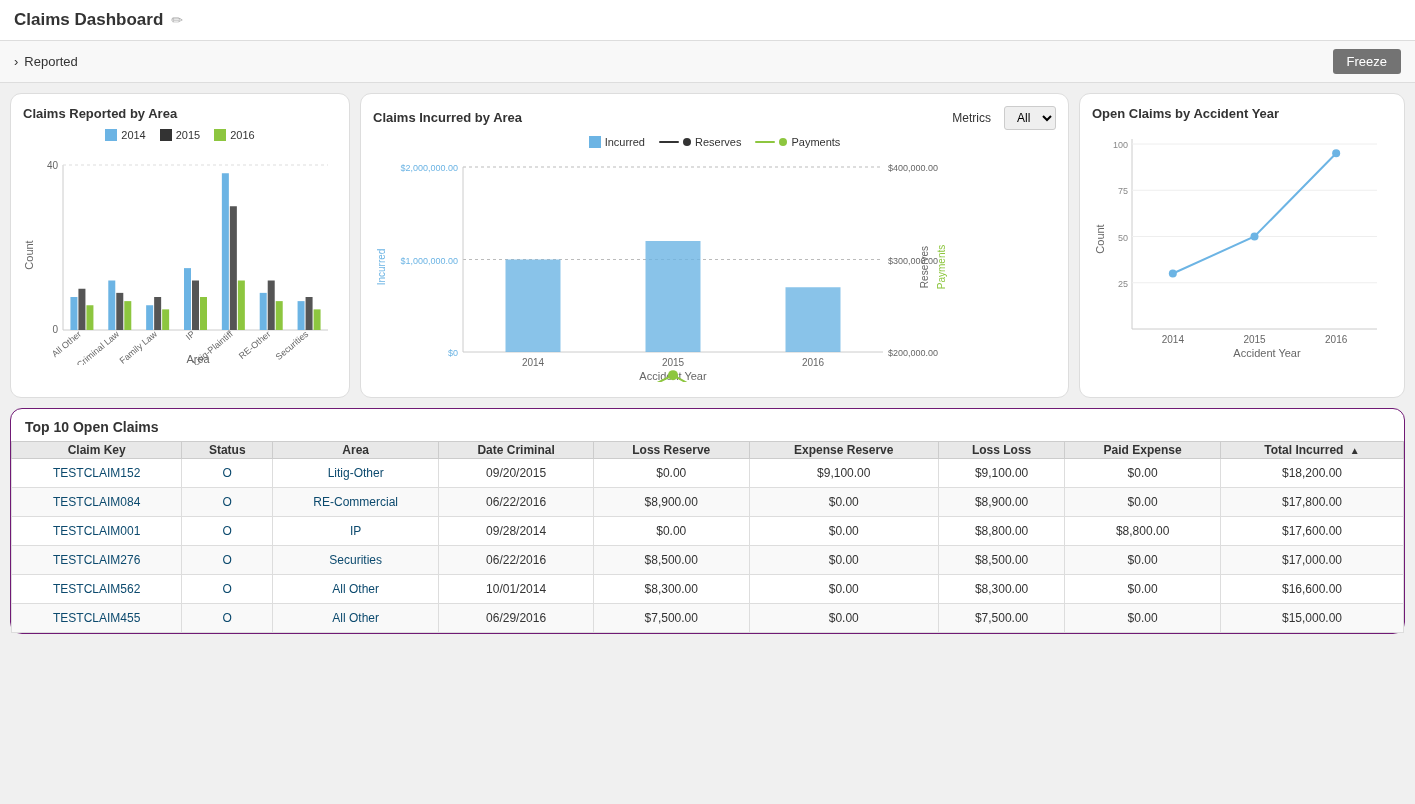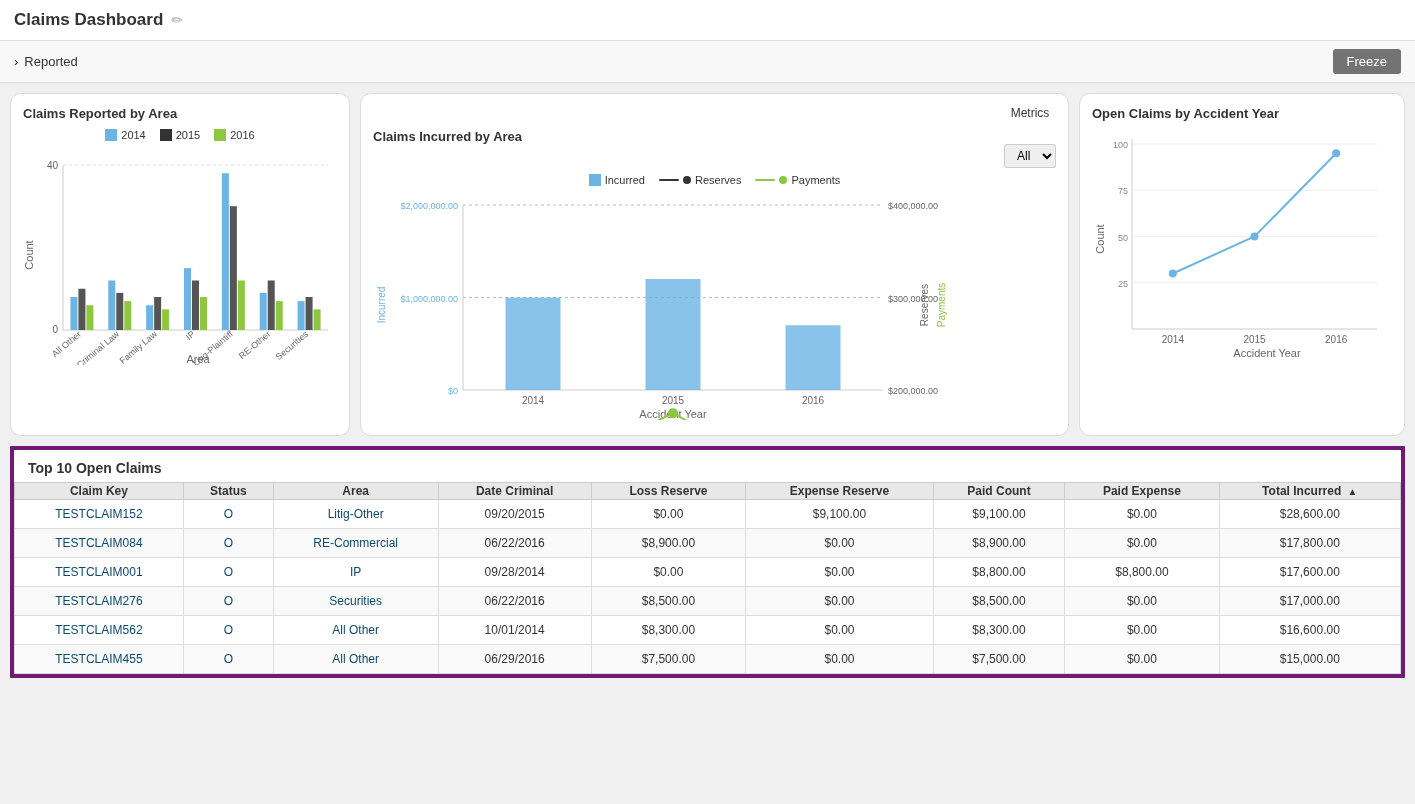--- a/index.html
+++ b/index.html
@@ -14,29 +14,29 @@
     .freeze-btn { background: #737373; color: #fff; border: none; padding: 5px 14px; border-radius: 3px; cursor: pointer; font-size: 13px; }
 
     .charts-row { display: flex; gap: 0; padding: 10px; background: #f0f0f0; }
     .chart-panel { background: #fff; border: 1px solid #ddd; border-radius: 11px; padding: 12px; }
     .chart-panel-left { flex: 0 0 340px; margin-right: 10px; }
     .chart-panel-mid { flex: 1; margin-right: 10px; }
     .chart-panel-right { flex: 0 0 320px; }
 
     .chart-title { font-size: 13px; font-weight: bold; color: #333; margin-bottom: 8px; }
 
-    .table-section { background: #fff; margin: 0 10px 10px; border: 4px solid #701a75; border-radius: 1px; }
+    .table-section { background: #fff; margin: 0 10px 10px; border: 1px solid #701a75; border-radius: 12px; }
     .table-header-title { font-size: 14px; font-weight: bold; padding: 10px 14px 6px; }
     table { width: 100%; border-collapse: collapse; }
     th { background: #e8e8e8; border: 1px solid #ccc; padding: 1px 10px; text-align: center; font-size: 12px; font-weight: bold; white-space: nowrap; }
     td { border: 1px solid #ddd; padding: 7px 10px; text-align: center; font-size: 12px; }
     td.link { color: #0c4a6e; cursor: pointer; text-decoration: none; }
     tr:nth-child(even) { background: #f9f9f9; }
 
-    .metrics-row { display: flex; align-items: center; justify-content: flex-end; gap: 24px; margin-bottom: 6px; font-size: 12px; flex-direction: column; }
+    .metrics-row { display: flex; align-items: center; justify-content: flex-end; gap: 13px; margin-bottom: 6px; font-size: 12px; }
     .metrics-select { padding: 3px 8px; border: 1px solid #ccc; border-radius: 3px; font-size: 12px; }
 
     .legend { display: flex; align-items: center; gap: 14px; font-size: 11px; margin-bottom: 4px; justify-content: center; }
     .legend-item { display: flex; align-items: center; gap: 4px; }
     .legend-box { width: 12px; height: 12px; display: inline-block; }
 
     svg text { font-family: Arial, sans-serif; }
 
     .sort-arrow { font-size: 10px; margin-left: 3px; }
   </style>
@@ -220,36 +220,36 @@
   <div class="table-header-title">Top 10 Open Claims</div>
   <table>
     <thead>
       <tr>
         <th>Claim Key</th>
         <th>Status</th>
         <th>Area</th>
         <th>Date Criminal</th>
         <th>Loss Reserve</th>
         <th>Expense Reserve</th>
-        <th>Paid Count</th>
+        <th>Loss Loss</th>
         <th>Paid Expense</th>
         <th>Total Incurred <span class="sort-arrow">▲</span></th>
       </tr>
     </thead>
     <tbody id="table-body">
     <tr>
           <td class="link">TESTCLAIM152</td>
           <td class="link">O</td>
           <td class="link">Litig-Other</td>
           <td>09/20/2015</td>
           <td>$0.00</td>
           <td>$9,100.00</td>
           <td>$9,100.00</td>
           <td>$0.00</td>
-          <td>$28,600.00</td>
+          <td>$18,200.00</td>
         </tr>
         <tr>
           <td class="link">TESTCLAIM084</td>
           <td class="link">O</td>
           <td class="link">RE-Commercial</td>
           <td>06/22/2016</td>
           <td>$8,900.00</td>
           <td>$0.00</td>
           <td>$8,900.00</td>
           <td>$0.00</td>

